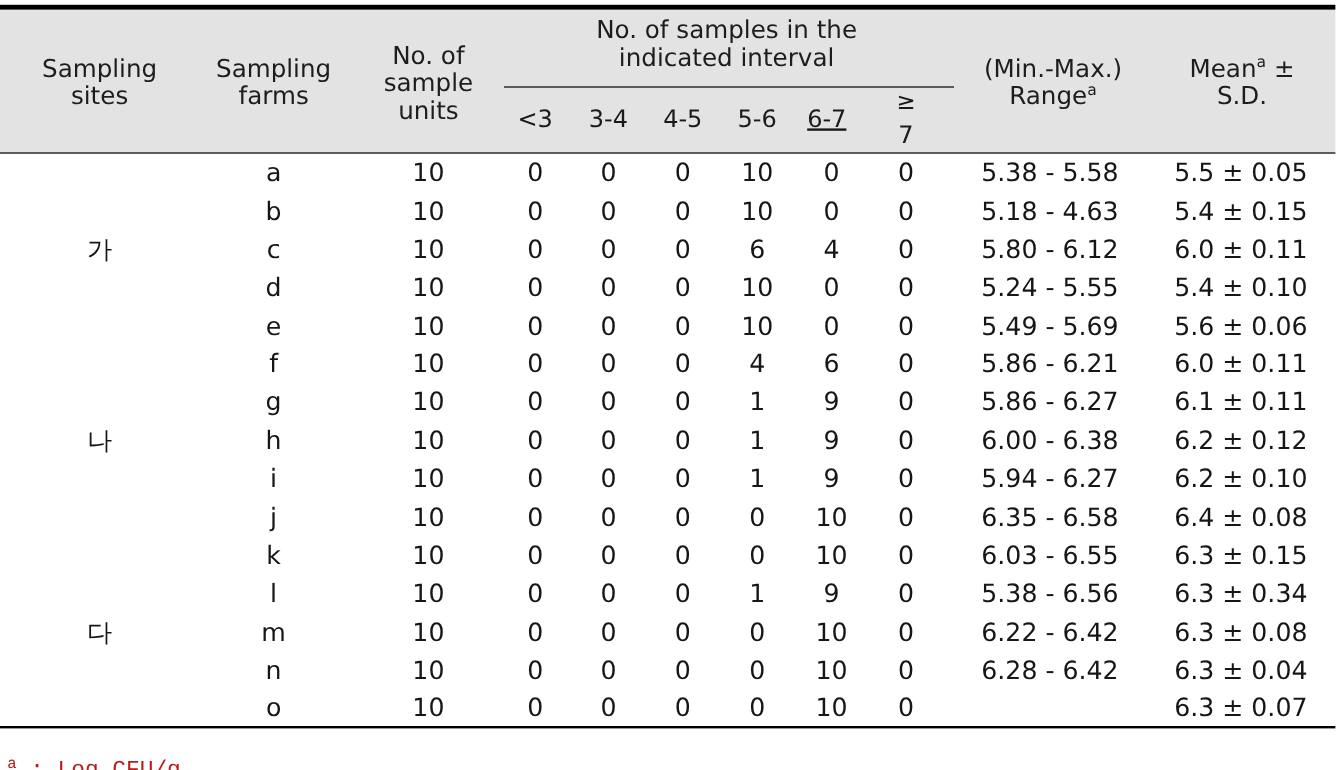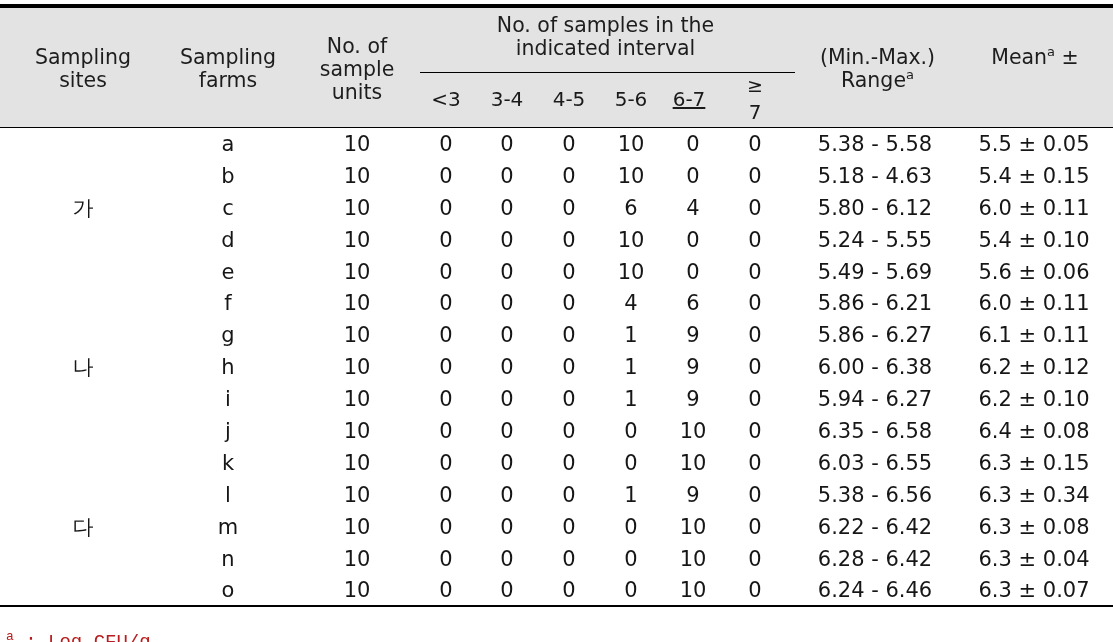--- a/index.html
+++ b/index.html
@@ -186,20 +186,21 @@
       <span class="ge-num">7</span>
     </div>
 
     <div class="hcell h-range">
       <div>(Min.-Max.)</div>
       <div><span>Range</span><span class="supa">a</span></div>
     </div>
 
     <div class="hcell h-mean">
       <div><span>Mean</span><span class="supa">a</span>&nbsp;<span>±</span></div>
+      <div>S.D.</div>
     </div>
   </div>
 
   <div class="tbody" id="tbody">
       <div class="row">
         <div class="cell c-farm">a</div>
         <div class="cell c-units">10</div>
         <div class="cell c-i0">0</div>
         <div class="cell c-i1">0</div>
         <div class="cell c-i2">0</div>
@@ -370,21 +371,20 @@
       </div>
       <div class="row">
         <div class="cell c-farm">o</div>
         <div class="cell c-units">10</div>
         <div class="cell c-i0">0</div>
         <div class="cell c-i1">0</div>
         <div class="cell c-i2">0</div>
         <div class="cell c-i3">0</div>
         <div class="cell c-i4">10</div>
         <div class="cell c-i5">0</div>
-        <div class="cell c-range">6.24  -  6.46</div>
         <div class="cell c-mean">6.3  ±  0.07</div>
       </div>
     </div>
 
   <div class="bottom-rule"></div>
 
   <div class="footnote">
     <span class="fn-sup">a</span><span> :  Log  CFU/g</span>
   </div>
 

